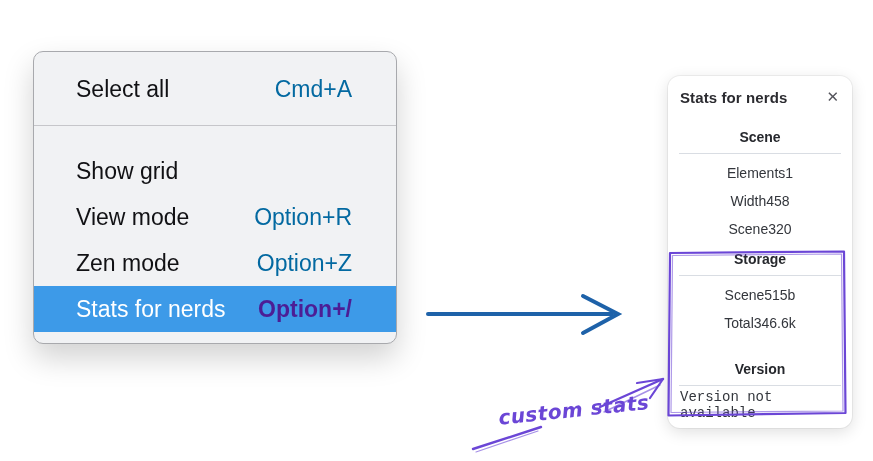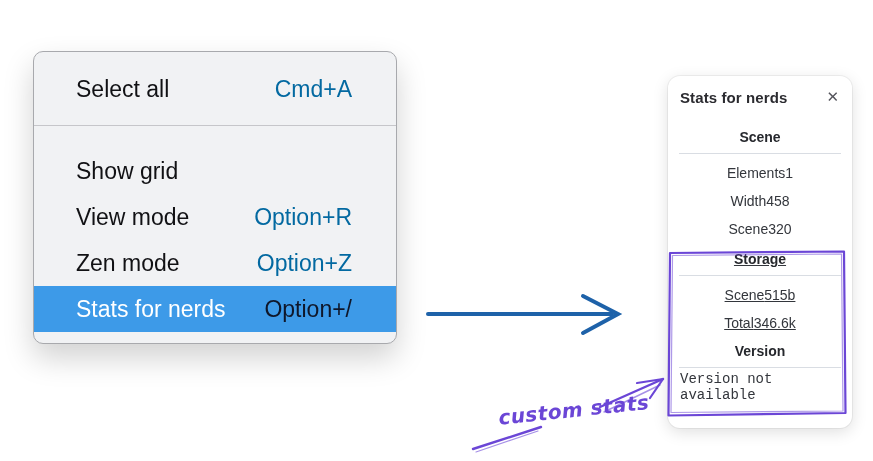--- a/index.html
+++ b/index.html
@@ -19,21 +19,21 @@
     box-shadow:0 14px 30px rgba(0,0,0,.18);
     padding:14px 0 8px 0;
     font-size:23px; color:#111114;
   }
   .menu-item {
     height:46px; display:flex; align-items:center; justify-content:space-between;
     padding:0 44px 0 42px; cursor:default;
   }
   .menu-item .mi-shortcut { color:#0369a1; }
   .menu-item.highlighted { background:#3d9ae8; color:#ffffff; }
-  .menu-item.highlighted .mi-shortcut { color:#0f172a; }
+  .menu-item.highlighted .mi-shortcut { color:#4c1d95;font-weight:bold; }
   .menu-divider { height:1px; background:#c6c6ca; margin:13px 0 22px 0; }
 
   
   .overlay {
     position:absolute; left:0; top:0; width:873px; height:461px;
     pointer-events:none; z-index:5;
   }
 
   
   .panel {
@@ -54,21 +54,21 @@
   }
   .section-heading {
     text-align:center; font-weight:bold; font-size:14px; color:#26282d;
   }
   .rule { height:1px; background:#d9dde3; margin:8px 0 5px 0; }
   .stat-row {
     display:flex; align-items:center; justify-content:center;
     height:28px; padding:0 1px;
   }
   .section { margin-bottom:8px; }
-  .section.sub { margin-bottom:6px;text-decoration:underline; }
+  .section.sub { margin-bottom:24px; }
   .version-note { height:28px; display:flex; align-items:center; padding:0 1px;font-family:Liberation Mono, monospace; }
 
   
   .custom-stats-label {
     position:absolute; left:498px; top:398px; width:150px;
     font-family:"DejaVu Sans", sans-serif; font-style:italic; font-weight:bold;
     font-size:20px; color:#6b46d6; transform:rotate(-6deg);
     letter-spacing:.5px; white-space:nowrap;
   }
 </style>

